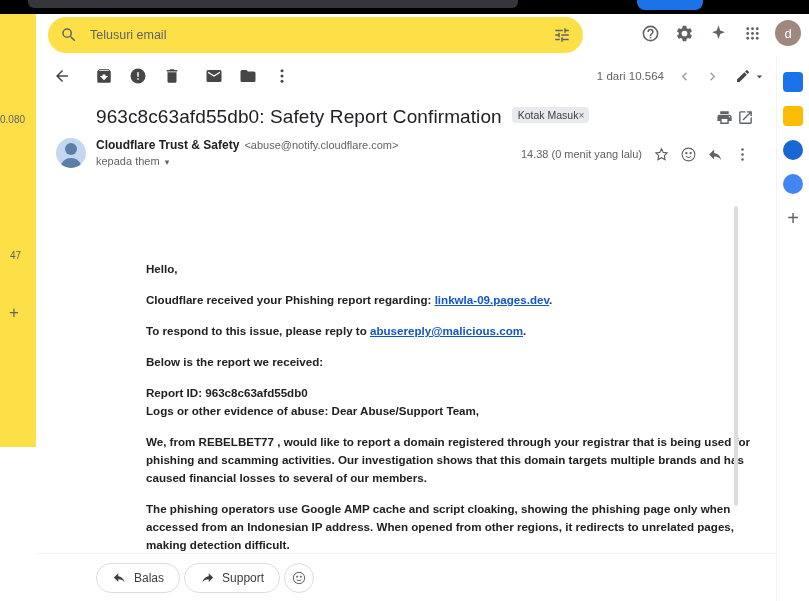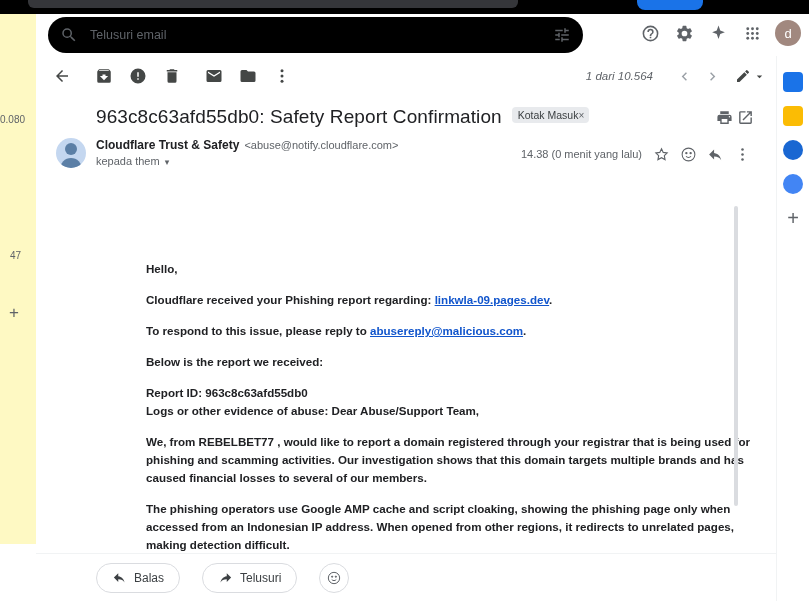--- a/index.html
+++ b/index.html
@@ -22,43 +22,43 @@
     position: absolute; left: 28px; top: 0; width: 490px; height: 8px;
     background: #35363a; border-radius: 0 0 6px 6px;
   }
   .browser-pill {
     position: absolute; left: 637px; top: 0; width: 66px; height: 10px;
     background: #1a73e8; border-radius: 0 0 8px 8px;
   }
 
   
   .left-rail {
-    position: absolute; left: 0; top: 14px; width: 36px; height: 530px;
-    background: #fef9c3;
+    position: absolute; left: 0; top: 14px; width: 36px; height: 433px;
+    background: #fde047;
   }
   .rail-label {
     position: absolute; font-size: 10px; color: #5f6368; left: 0;
     white-space: nowrap;
   }
   .rail-plus {
     position: absolute; left: 9px; width: 16px; height: 16px;
     color: #5f6368;
   }
   .rail-arrow {
     position: absolute; left: 5px; top: 578px; font-size: 17px; color: #3c4043;
   }
 
   
   .header {
     position: absolute; left: 36px; top: 14px; right: 0; height: 42px;
     background: #fff;
   }
   .search-box {
     position: absolute; left: 12px; top: 3px; width: 535px; height: 36px;
-    background: #000000; border-radius: 18px;
+    background: #fde047; border-radius: 18px;
     display: flex; align-items: center;
   }
   .search-box .mag { margin-left: 12px; width: 18px; height: 18px; color: #5f6368; }
   .search-input-text {
     margin-left: 12px; font-size: 12.5px; color: #5f6368; flex: 1;
   }
   .tune-icon { margin-right: 12px; width: 18px; height: 18px; color: #5f6368; }
 
   .header-icons {
     position: absolute; right: 8px; top: 4px; display: flex; align-items: center; gap: 4px;
@@ -96,21 +96,21 @@
   .tb-btn {
     width: 32px; height: 32px; border-radius: 50%;
     display: flex; align-items: center; justify-content: center;
     color: #444746; margin-right: 2px;
   }
   .tb-gap { width: 8px; }
   .pager {
     margin-left: auto; display: flex; align-items: center; gap: 2px;
     font-size: 11.5px; color: #5f6368;
   }
-  .pager-txt { margin-right: 16px; font-style: italic; }
+  .pager-txt { margin-right: 5px; }
   .pager-btn { width: 26px; height: 26px; display:flex; align-items:center; justify-content:center; color:#9aa0a6; }
   .pencil-group { display: flex; align-items: center; margin-left: 8px; color: #444746; }
 
   
   .pane {
     position: absolute; left: 36px; top: 94px; right: 33px; bottom: 48px;
     background: #fff; overflow: hidden;
   }
   .subject-row {
     display: flex; align-items: center; padding: 12px 22px 0 60px;
@@ -160,21 +160,21 @@
   
   .v-scroll {
     position: absolute; right: 38px; top: 112px; width: 4px; bottom: 170px;
     background: transparent;
   }
   .v-thumb { position: absolute; top: 0; left: 0; width: 4px; height: 300px; background: #dadce0; border-radius: 2px; }
 
   
   .bottom-bar {
     position: absolute; left: 36px; right: 33px; bottom: 0; height: 48px;
-    display: flex; align-items: center; padding-left: 60px; gap: 22px;
+    display: flex; align-items: center; padding-left: 60px; gap: 4px;
     border-top: 1px solid #f1f3f4; background: #fff;
   }
   .pill-btn {
     height: 30px; border: 1px solid #dadce0; border-radius: 15px;
     display: inline-flex; align-items: center; gap: 7px;
     padding: 0 15px; font-size: 12px; color: #3c4043; background: #fff;
   }
   .round-btn {
     width: 30px; height: 30px; border: 1px solid #dadce0; border-radius: 50%;
     display: inline-flex; align-items: center; justify-content: center; color: #5f6368;
@@ -403,21 +403,21 @@
     <div class="pill-btn">
       <svg viewBox="0 0 24 24" width="15" height="15" fill="currentColor">
           <path d="M10 9V5l-7 7 7 7v-4.1c5 0 8.1 1.6 10 5.1-.8-4-3.2-9-10-10z"></path>
         </svg>
       <span>Balas</span>
     </div>
     <div class="pill-btn">
       <svg viewBox="0 0 24 24" width="15" height="15" fill="currentColor">
           <path d="M14 9V5l7 7-7 7v-4.1c-5 0-8.1 1.6-10 5.1.8-4 3.2-9 10-10z"></path>
         </svg>
-      <span>Telusuri</span>
+      <span>Support</span>
     </div>
     <div class="round-btn">
       <svg viewBox="0 0 24 24" width="16" height="16" fill="none" stroke="currentColor" stroke-width="1.5">
           <circle cx="12" cy="12" r="8.5"></circle>
           <circle cx="9.2" cy="10" r=".9" fill="currentColor"></circle>
           <circle cx="14.8" cy="10" r=".9" fill="currentColor"></circle>
           <path d="M8.6 14.3c.9 1.1 2 1.6 3.4 1.6s2.5-.5 3.4-1.6"></path>
         </svg>
     </div>
   </div>

